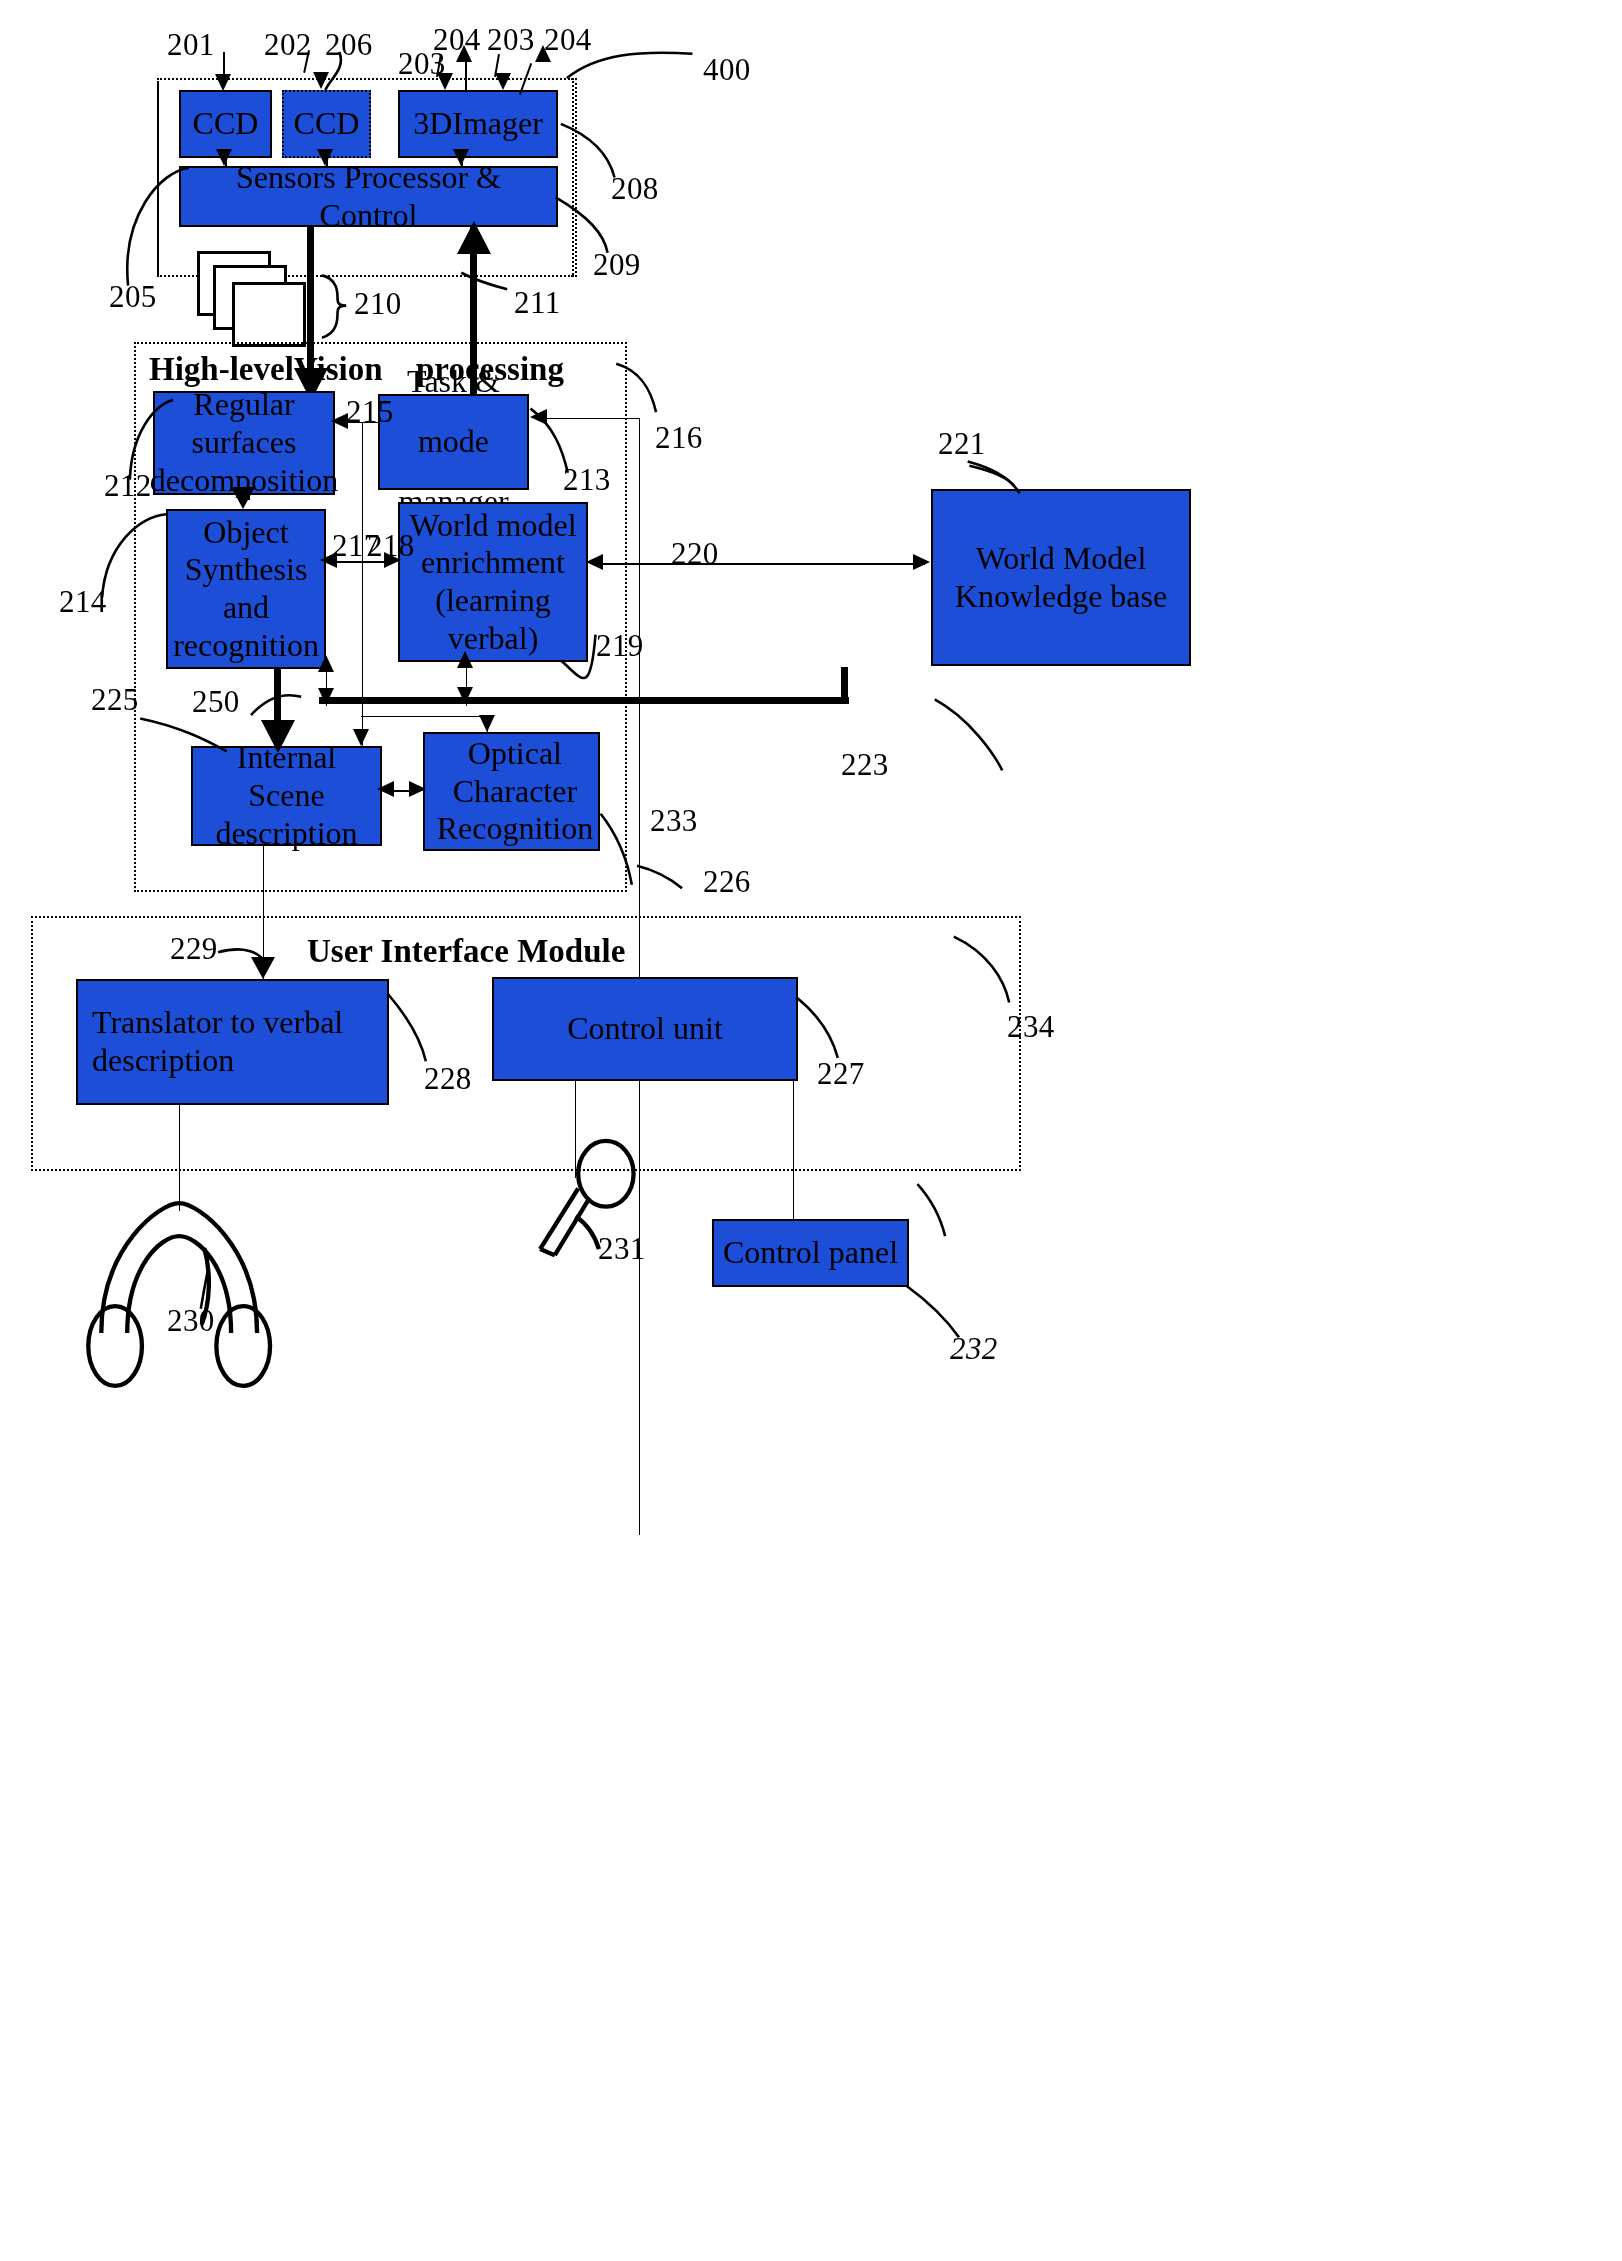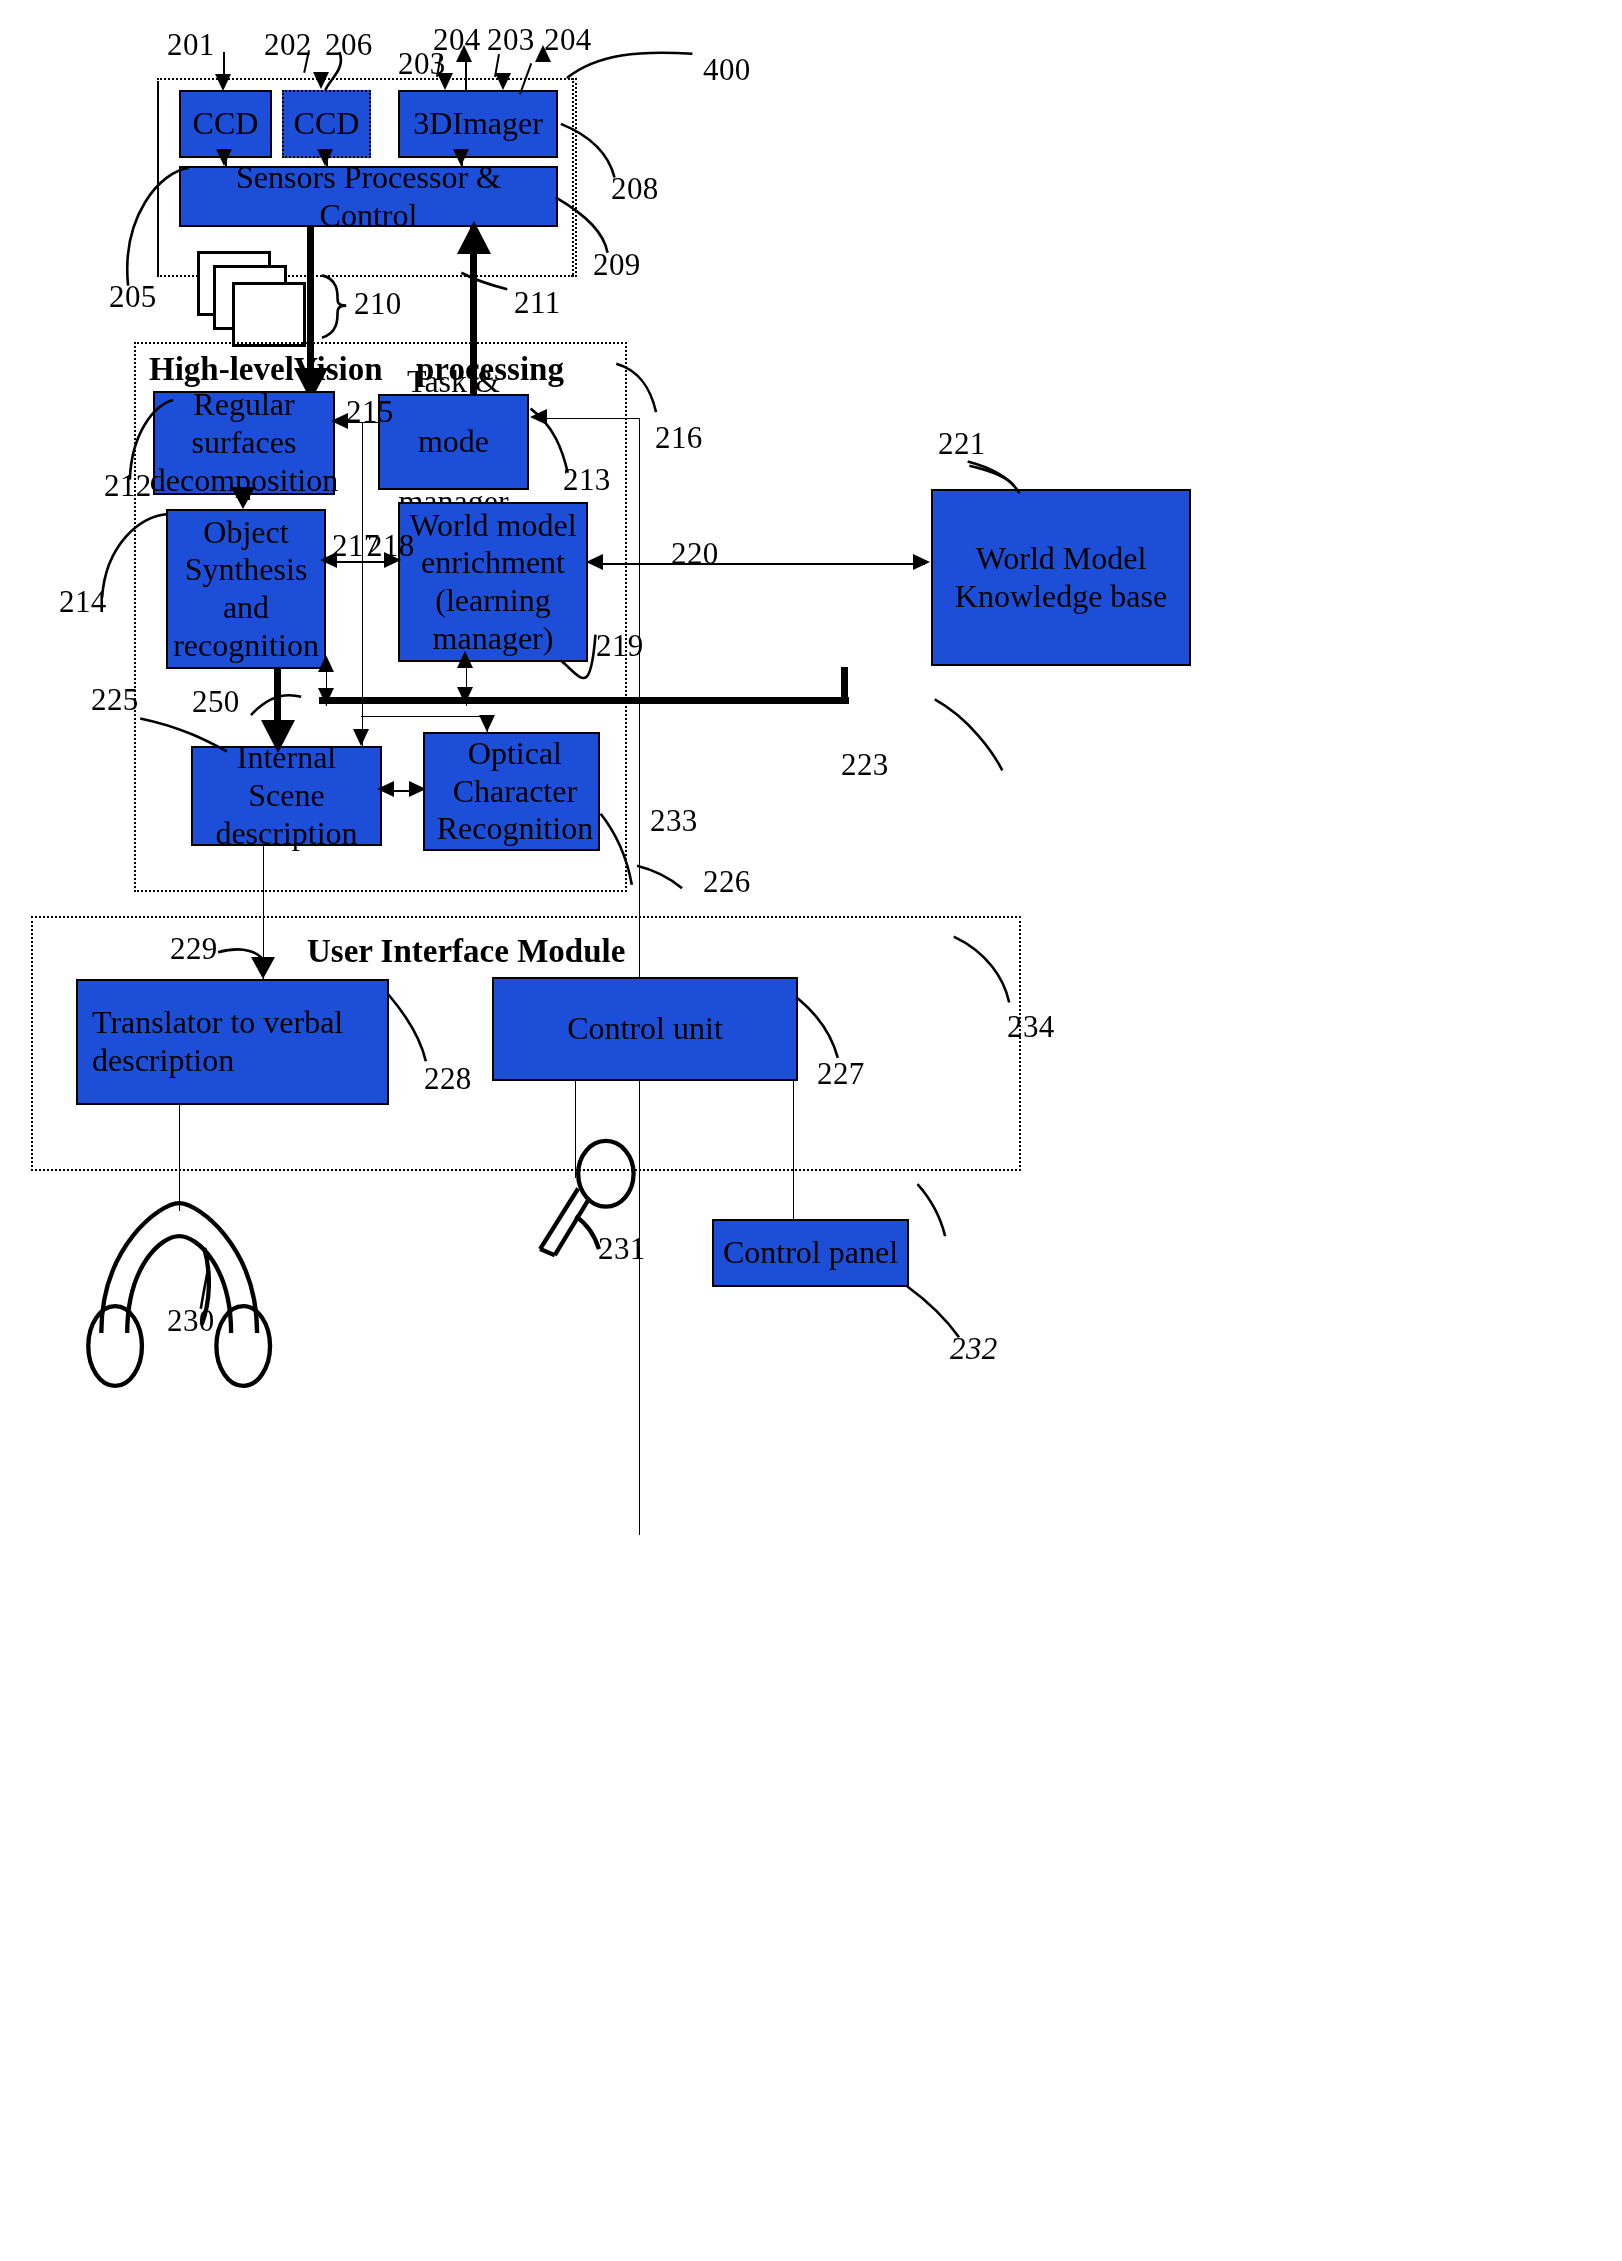--- a/index.html
+++ b/index.html
@@ -200,21 +200,21 @@
     <span>Object</span>
     <span>Synthesis</span>
     <span>and</span>
     <span>recognition</span>
   </div>
 
   <div class="box" style="left:398px; top:502px; width:190px; height:160px; flex-direction:column;">
     <span>World model</span>
     <span>enrichment</span>
     <span>(learning</span>
-    <span>manager)</span>
+    <span>verbal)</span>
   </div>
 
   <div class="box" style="left:931px; top:489px; width:260px; height:177px; flex-direction:column;">
     <span>World Model</span>
     <span>Knowledge base</span>
   </div>
 
   <div class="box" style="left:191px; top:746px; width:191px; height:100px; flex-direction:column;">
     <span>Internal Scene</span>
     <span>description</span>

